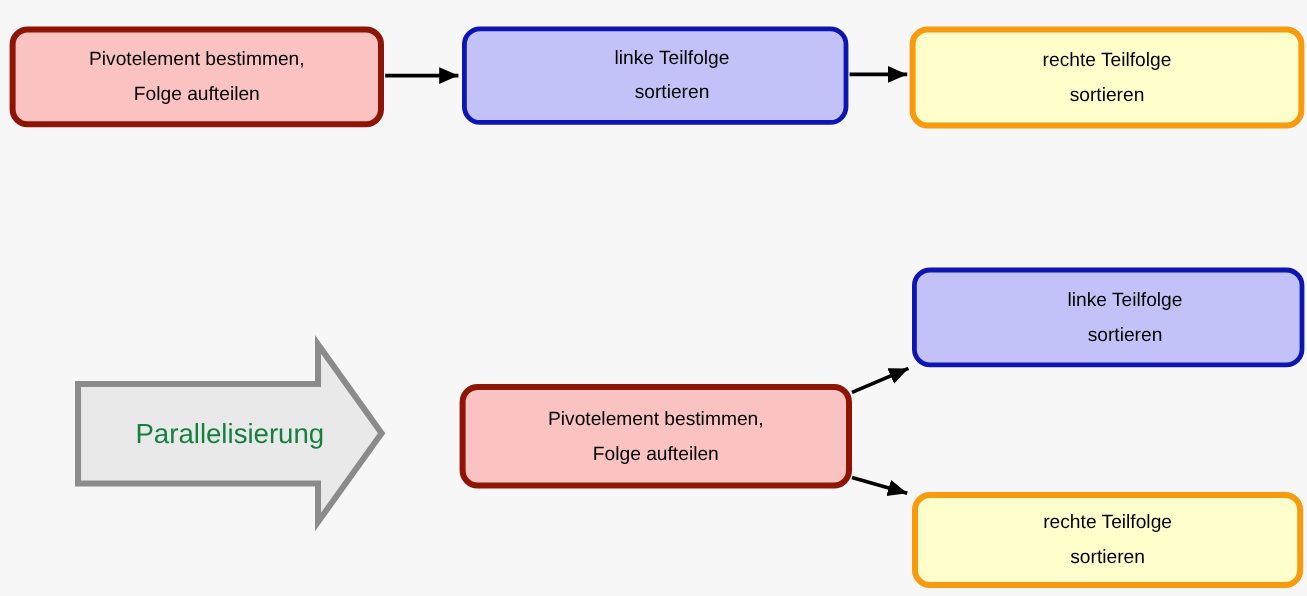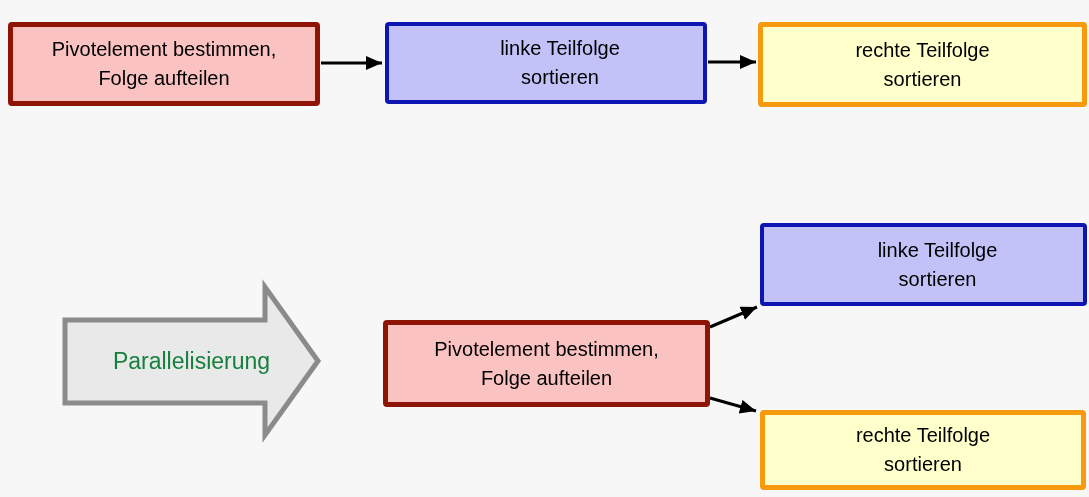--- a/index.html
+++ b/index.html
@@ -25,24 +25,24 @@
     height: 497px;
   }
   .box {
     position: absolute;
     box-sizing: border-box;
     display: flex;
     flex-direction: column;
     justify-content: center;
     align-items: center;
     text-align: center;
-    font-size: 20px;
+    font-size: 16px;
     line-height: 29px;
     color: #000000;
-    border-radius: 4px;
+    border-radius: 15px;
   }
   .box span { display: block; white-space: nowrap; }
   .pivot-style {
     background: var(--pivot-fill, #fbc2c2);
     border: 5px solid var(--pivot-border, #8e1505);
   }
   .left-style {
     background: var(--left-fill, #c2c2f8);
     border: 4px solid var(--left-border, #0d16b2);
     padding-left: 28px;

